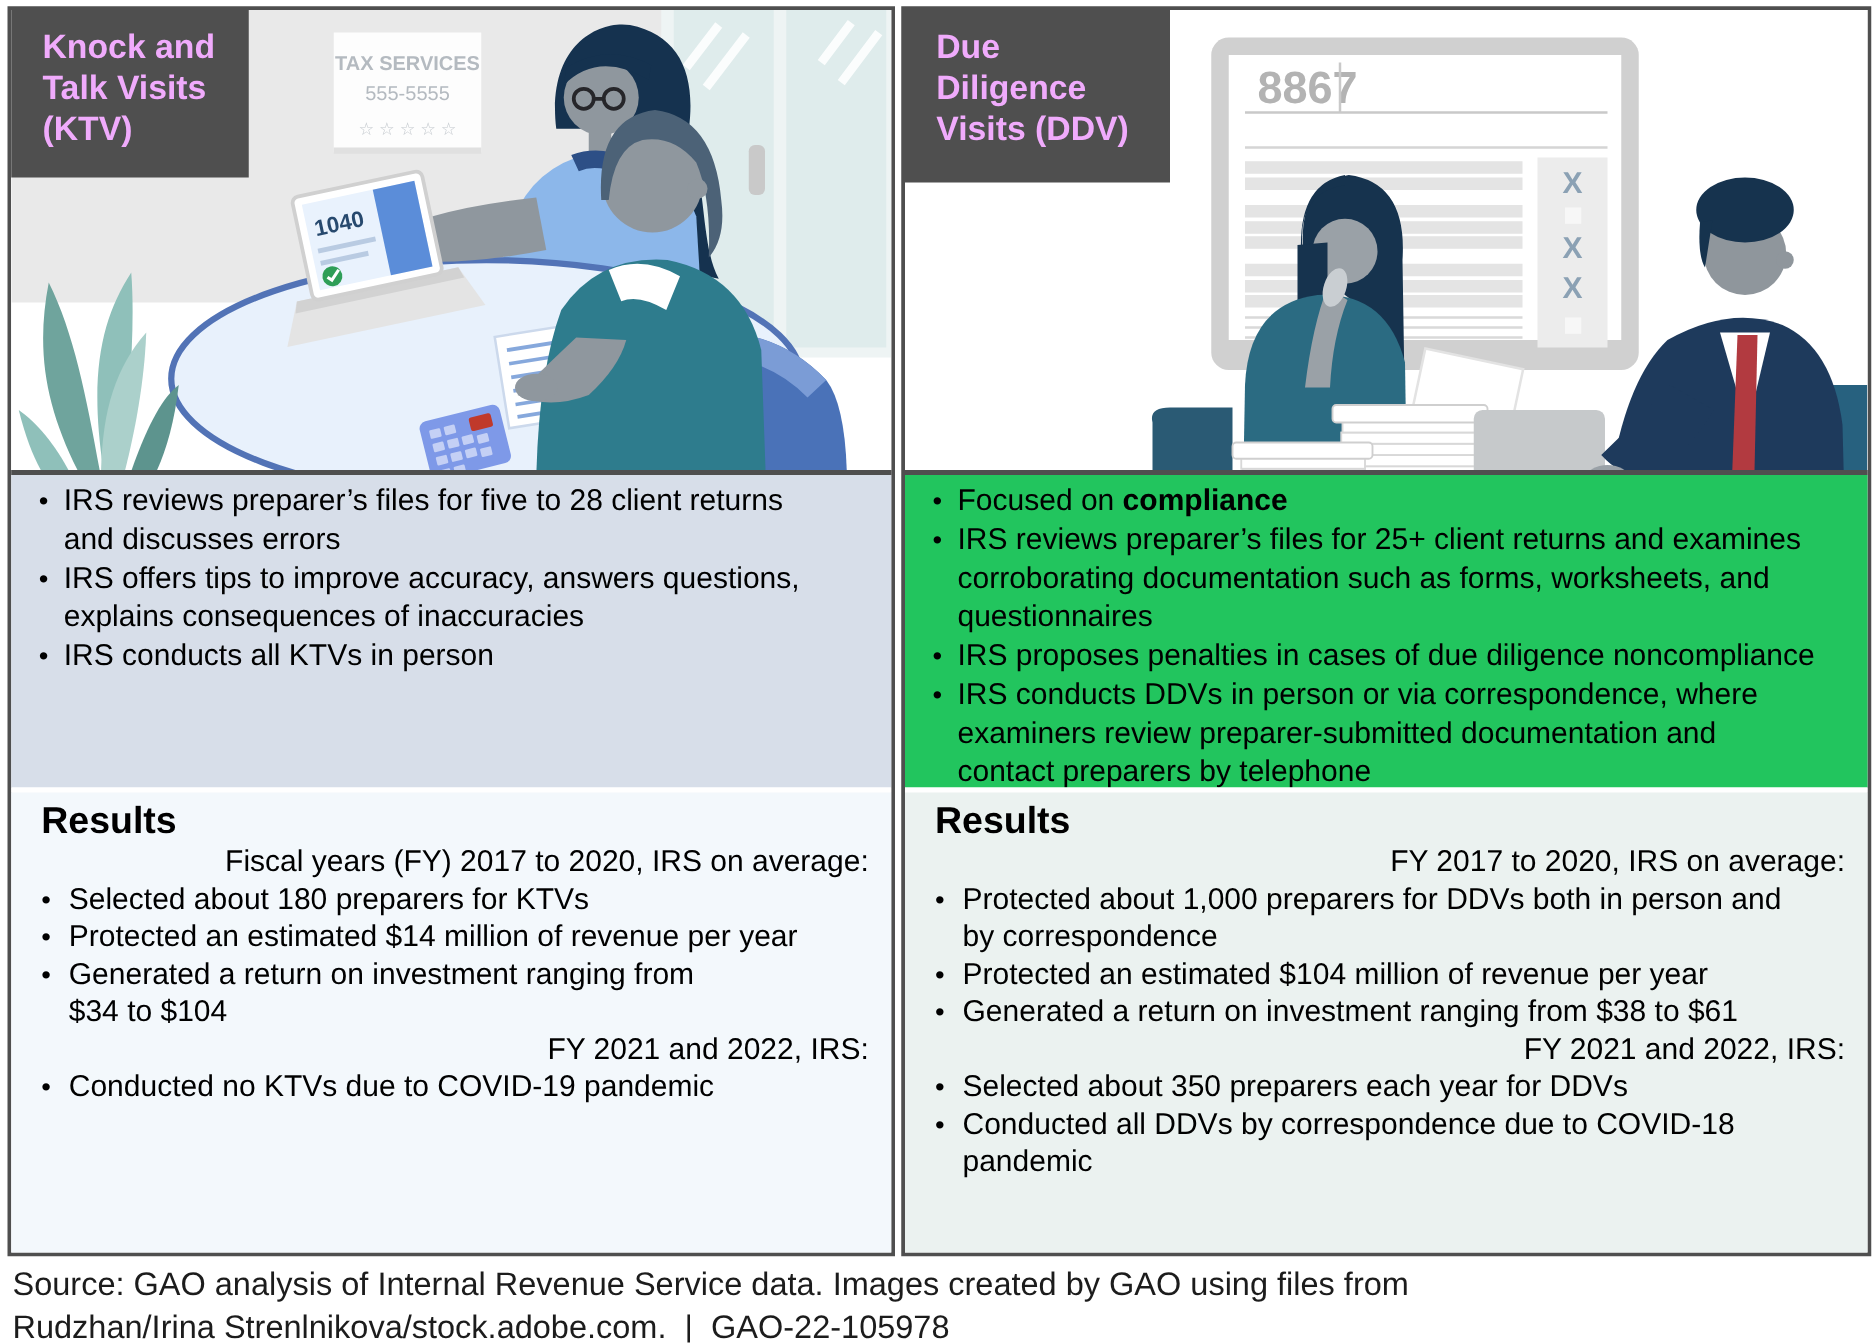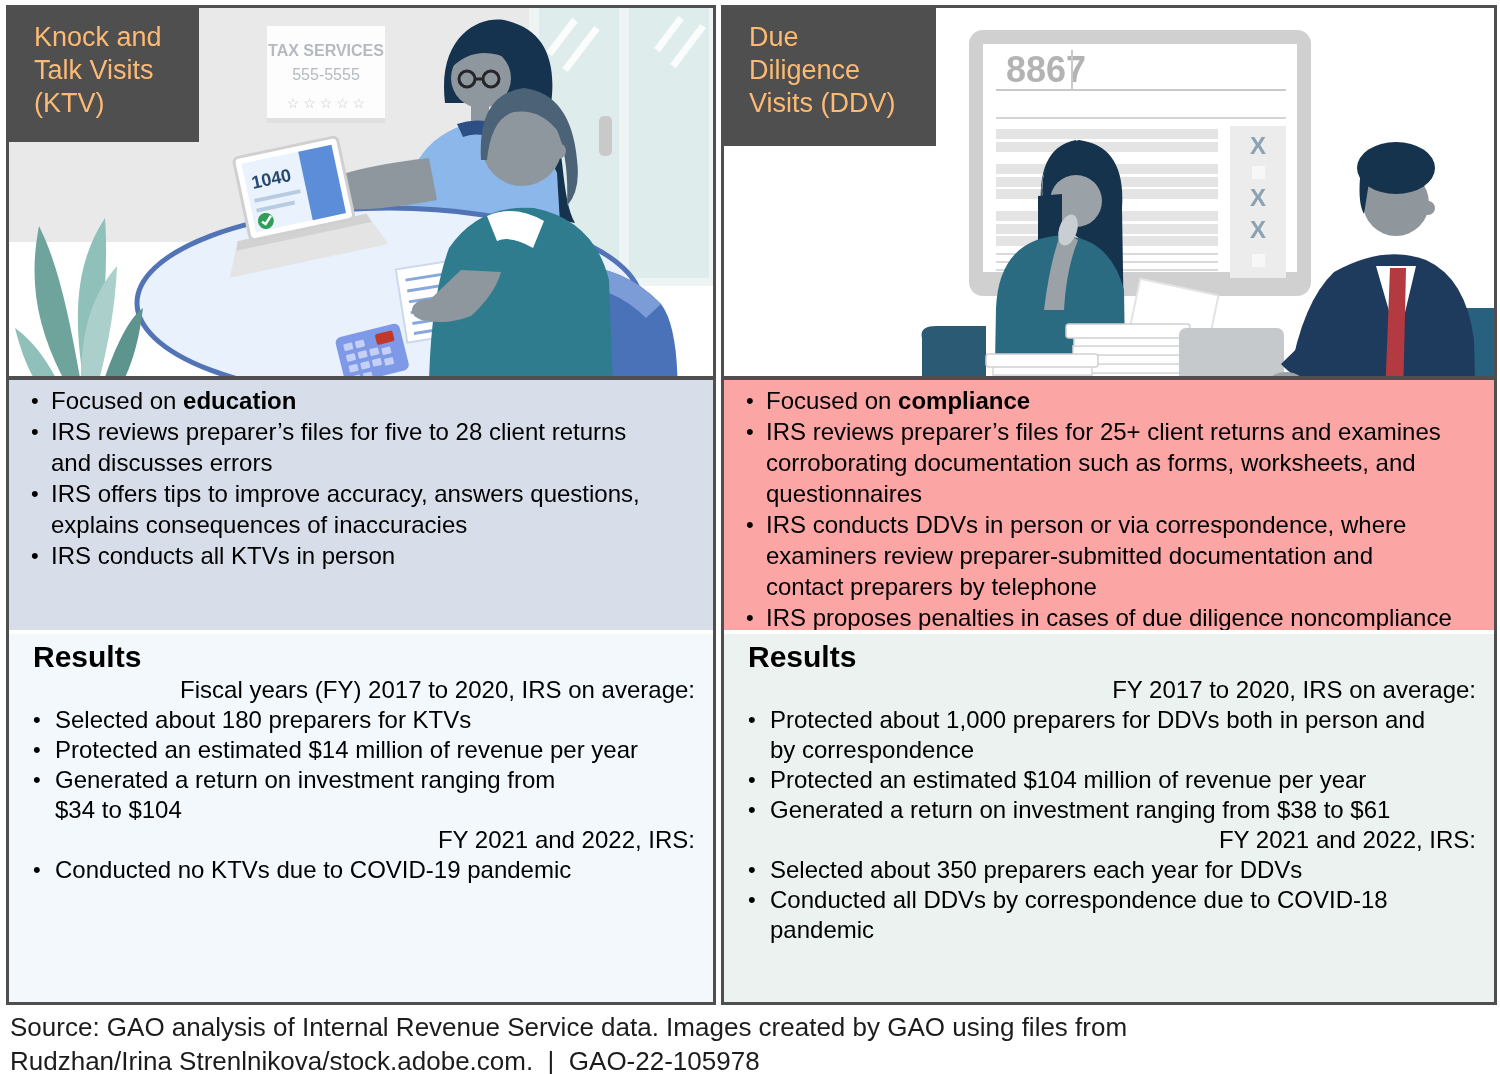--- a/index.html
+++ b/index.html
@@ -12,34 +12,34 @@
     background:#fff;box-sizing:border-box;display:flex;flex-direction:column;
   }
   #panel-ktv{left:6px;width:710px;}
   #panel-ddv{left:721px;width:776px;}
   .illustration{height:368px;flex:none;position:relative;overflow:hidden;background:#fff;}
   .illustration svg{display:block;}
   .rule-dark{height:4px;background:#4f4f4f;flex:none;}
   .rule-light{height:4px;background:#ffffff;flex:none;}
   .features{height:245px;flex:none;padding:5px 18px 0 22px;font-size:24px;line-height:31px;}
   #panel-ktv .features{background:#d7dee9;}
-  #panel-ddv .features{background:#fca5a5;}
+  #panel-ddv .features{background:#22c55e;}
   .results{flex:1;padding:7px 18px 0 24px;font-size:24px;line-height:30px;}
   #panel-ktv .results{background:#f3f8fc;}
   #panel-ddv .results{background:#ebf2f0;}
   .results-heading{font-size:30px;font-weight:bold;line-height:32px;margin:0 0 2px 0;}
   .intro{margin:0;text-align:right;}
   .intro.second{}
   .bullet-row{display:flex;}
   .bullet-row::before{content:"\2022";flex:none;width:20px;font-size:22px;}
   .results .bullet-row::before{width:22px;}
   .bullet-text{white-space:pre-line;}
   .title-box{
-    position:absolute;left:0;top:0;z-index:3;background:#4f4f4f;color:#fdba74;
-    font-weight:normal;font-size:27px;line-height:33px;padding:13px 12px 14px 25px;
+    position:absolute;left:0;top:0;z-index:3;background:#4f4f4f;color:#f0abfc;
+    font-weight:bold;font-size:27px;line-height:33px;padding:13px 12px 14px 25px;
     box-sizing:border-box;
   }
   #panel-ktv .title-box{width:190px;min-height:134px;}
   #panel-ddv .title-box{width:212px;min-height:138px;}
   .source-note{
     position:absolute;left:10px;top:1010px;width:1480px;
     font-size:26px;line-height:34px;color:#1c1c1c;
   }
 </style>
 </head>
@@ -178,23 +178,20 @@
         <rect x="30" y="368" width="86" height="10" fill="#8b8b8b"></rect>
         <path d="M34,378 L112,378 L104,412 L42,412 Z" fill="#9a9a9a"></path>
       </g>
     </svg>
   </div>
 
   <div class="rule-dark"></div>
 
   <div class="features">
     <div class="bullet-row">
-      <span class="bullet-text"><span>Focused on </span><b>education</b></span>
-    </div>
-    <div class="bullet-row">
       <span class="bullet-text">IRS reviews preparer’s files for five to 28 client returns
 and discusses errors</span>
     </div>
     <div class="bullet-row">
       <span class="bullet-text">IRS offers tips to improve accuracy, answers questions,
 explains consequences of inaccuracies</span>
     </div>
     <div class="bullet-row">
       <span class="bullet-text">IRS conducts all KTVs in person</span>
     </div>
@@ -333,26 +330,26 @@
   <div class="features">
     <div class="bullet-row">
       <span class="bullet-text"><span>Focused on </span><b>compliance</b></span>
     </div>
     <div class="bullet-row">
       <span class="bullet-text">IRS reviews preparer’s files for 25+ client returns and examines
 corroborating documentation such as forms, worksheets, and
 questionnaires</span>
     </div>
     <div class="bullet-row">
+      <span class="bullet-text">IRS proposes penalties in cases of due diligence noncompliance</span>
+    </div>
+    <div class="bullet-row">
       <span class="bullet-text">IRS conducts DDVs in person or via correspondence, where
 examiners review preparer-submitted documentation and
 contact preparers by telephone</span>
-    </div>
-    <div class="bullet-row">
-      <span class="bullet-text">IRS proposes penalties in cases of due diligence noncompliance</span>
     </div>
   </div>
 
   <div class="rule-light"></div>
 
   <div class="results">
     <p class="results-heading">Results</p>
     <p class="intro">FY 2017 to 2020, IRS on average:</p>
     <div class="bullet-row">
       <span class="bullet-text">Protected about 1,000 preparers for DDVs both in person and

